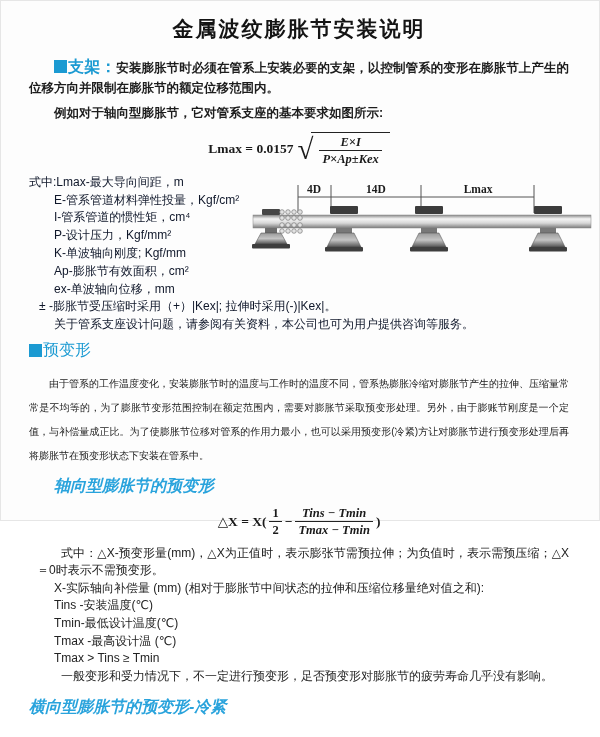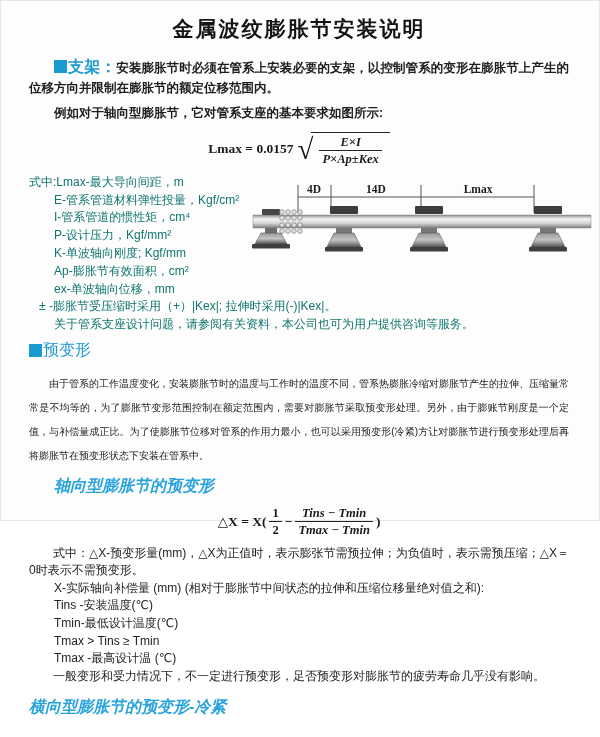--- a/index.html
+++ b/index.html
@@ -71,21 +71,21 @@
     line-height:1.15;
   }
   .frac .num{display:block;border-bottom:1px solid #222;padding:0 3px 1px 3px;}
   .frac .den{display:block;padding:1px 3px 0 3px;text-align:right;}
   .sqrt{display:inline-flex;align-items:center;margin-left:4px;}
   .rad{font-size:29px;font-weight:400;line-height:0.9;margin-right:-2px;}
   .sqrt-box{border-top:1.6px solid #222;padding:2px 5px 0 5px;}
   .ital{font-style:italic;}
 
   
-  .defs{font-size:12px;line-height:17.8px;color:#0f766e;margin-top:3px;}
+  .defs{font-size:12px;line-height:17.8px;color:#0f172a;margin-top:3px;}
   .defs > div{margin-left:25px;}
   .defs > div:first-child{margin-left:0;}
   .defs > div:nth-child(8){margin-left:10px;}
 
   
   .diagram{
     position:absolute;
     left:250px;top:176px;
     width:345px;height:95px;
   }
@@ -101,21 +101,21 @@
     margin:8px 0 2px 25px;
     font-style:italic;
   }
   .sub-head.flush{margin-left:0;margin-top:12px;}
 
   .p-predeform{line-height:24px;text-indent:2em;font-size:10px;}
 
   .notes{font-size:12px;line-height:17.6px;color:#222;}
   .notes > div{margin-left:25px;}
   .notes > div:first-child,
-  .notes > div:last-child{margin-left:0;text-indent:2em;text-align:justify;}
+  .notes > div:last-child{margin-left:8px;text-indent:2em;text-align:justify;}
 
   svg text{
     font-family:"Liberation Serif","DejaVu Serif",serif;
     font-weight:bold;
   }
 </style>
 </head>
 <body>
 
 <div class="page">
@@ -250,20 +250,20 @@
       </span>
       <span>)</span>
     </span>
   </div>
 
   <div class="notes">
     <div>式中：△X-预变形量(mm)，△X为正值时，表示膨张节需预拉伸；为负值时，表示需预压缩；△X＝0时表示不需预变形。</div>
     <div>X-实际轴向补偿量 (mm) (相对于膨胀节中间状态的拉伸和压缩位移量绝对值之和):</div>
     <div>Tins -安装温度(℃)</div>
     <div>Tmin-最低设计温度(℃)</div>
+    <div>Tmax -最高设计温 (℃)</div>
     <div>Tmax &gt; Tins ≥ Tmin</div>
-    <div>Tmax -最高设计温 (℃)</div>
     <div>一般变形和受力情况下，不一定进行预变形，足否预变形对膨胀节的疲劳寿命几乎没有影响。</div>
   </div>
 
   <div class="sub-head flush">横向型膨胀节的预变形-冷紧</div>
 
 </div>
 
 </body></html>

